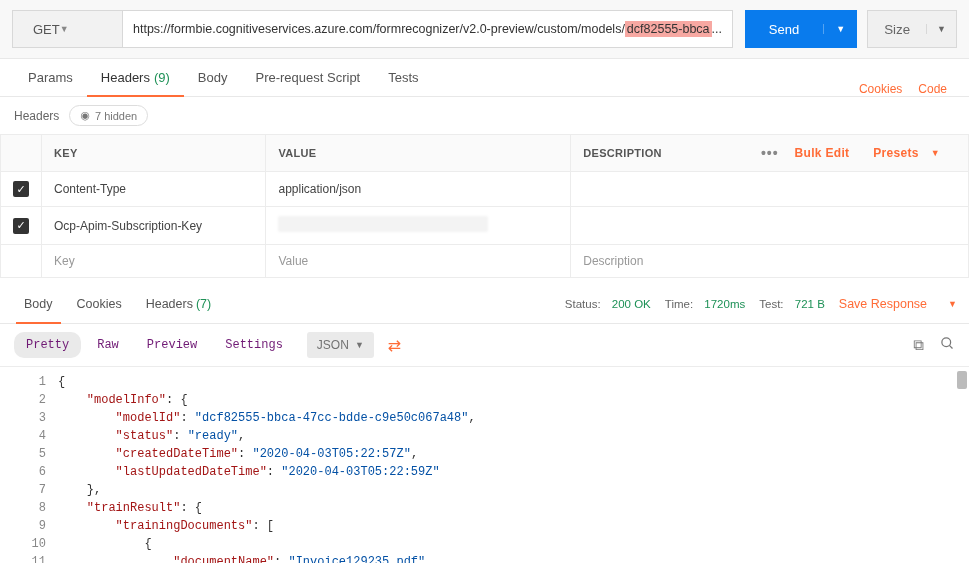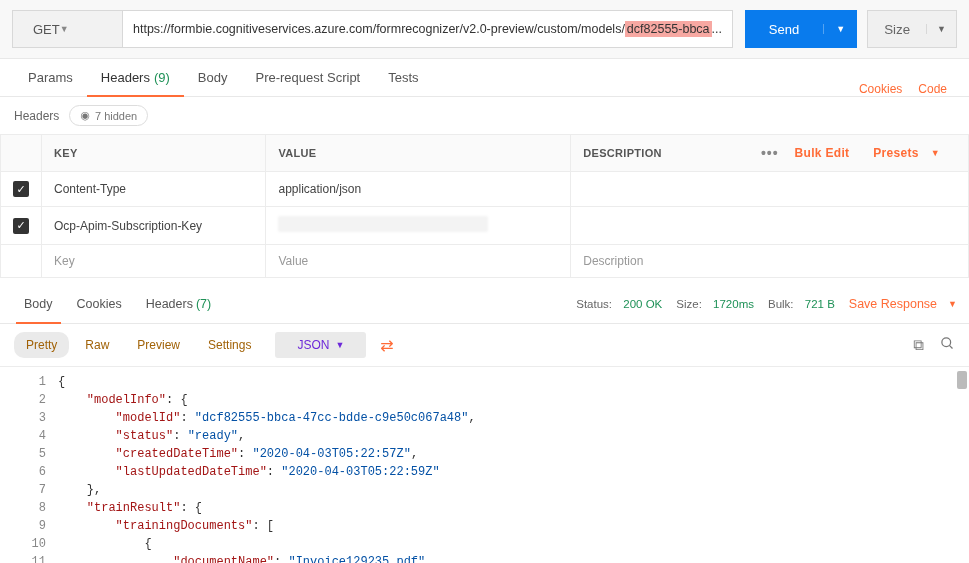--- a/index.html
+++ b/index.html
@@ -34,25 +34,25 @@
 .dots { color: #888; font-size: 14px; letter-spacing: 1px; cursor: pointer; }
 .presets { display: inline-flex; align-items: center; gap: 12px; }
 .blur-box { display: inline-block; width: 210px; height: 16px; background: #f3f3f3; filter: blur(1px); border-radius: 2px; }
 .response-tabs { display: flex; align-items: center; padding: 0 12px; height: 40px; border-bottom: 1px solid #e8e8e8; font-size: 12.5px; margin-top: 6px; }
 .rtab { padding: 0 12px; height: 100%; display: flex; align-items: center; color: #555; cursor: pointer; position: relative; }
 .rtab.active { font-weight: 500; }
 .rtab.active::after { content: ""; position: absolute; left: 4px; right: 4px; bottom: -1px; height: 2px; background: #ff6c37; }
 .rtab .count { color: #1e9157; margin-left: 3px; }
 .response-meta { flex: 1; display: flex; justify-content: flex-end; align-items: center; gap: 14px; font-size: 11.5px; color: #666; }
 .response-meta .val { color: #1e9157; margin-left: 8px; }
-.save-response { color: #ff6c37; font-size: 12.5px; font-weight: 500; display: inline-flex; align-items: center; gap: 11px; cursor: pointer; }
+.save-response { color: #ff6c37; font-size: 12.5px; font-weight: 500; display: inline-flex; align-items: center; gap: 21px; cursor: pointer; }
 .body-toolbar { display: flex; align-items: center; padding: 8px 14px; gap: 4px; border-bottom: 1px solid #ececec; }
-.view-btn { padding: 6px 12px; font-size: 12px; color: #a16207; background: transparent; border: none; cursor: pointer; border-radius: 10px; }
+.view-btn { padding: 6px 12px; font-size: 12px; color: #701a75; background: transparent; border: none; cursor: pointer; border-radius: 10px; font-family: Liberation Mono, monospace; }
 .view-btn.active { background: #eaeaea; }
-.format-select { display: inline-flex; align-items: center; gap: 6px; padding: 6px 22px; background: #eaeaea; border-radius: 3px; font-size: 12px; color: #6d28d9; margin-left: 8px; cursor: pointer; }
+.format-select { display: inline-flex; align-items: center; gap: 6px; padding: 6px 10px; background: #eaeaea; border-radius: 3px; font-size: 12px; color: #737373; margin-left: 8px; cursor: pointer; }
 .wrap-icon { margin-left: 10px; color: #ff6c37; font-size: 16px; cursor: pointer; }
 .toolbar-spacer { flex: 1; }
 .toolbar-icon { color: #777; font-size: 15px; margin-left: 12px; cursor: pointer; }
 .code-area { display: flex; font-family: Consolas, Monaco, "Courier New", monospace; font-size: 12px; line-height: 1.5; position: relative; }
 .gutter { width: 58px; text-align: right; padding: 6px 12px 6px 0; color: #888; user-select: none; background: #fff; }
 .gutter div { height: 18px; }
 .code { padding: 6px 0; flex: 1; white-space: pre; }
 .code .line { height: 18px; }
 .k { color: #a31515; }
 .s { color: #0451a5; }
@@ -162,22 +162,22 @@
     </div>
   <div class="rtab">
       <span>Cookies</span>
     </div>
   <div class="rtab">
       <span>Headers</span>
       <span class="count">(7)</span>
     </div>
   <div class="response-meta">
     <span><span>Status:</span> <span class="val">200 OK</span></span>
-    <span><span>Size:</span> <span class="val">1720ms</span></span>
-    <span><span>Bulk:</span> <span class="val">721 B</span></span>
+    <span><span>Time:</span> <span class="val">1720ms</span></span>
+    <span><span>Test:</span> <span class="val">721 B</span></span>
     <span class="save-response">
       <span>Save Response</span>
       <span style="font-size:9px;">▼</span>
     </span>
   </div>
 </div>
 
 <div class="body-toolbar">
   <button class="view-btn active">Pretty</button>
   <button class="view-btn">Raw</button>

